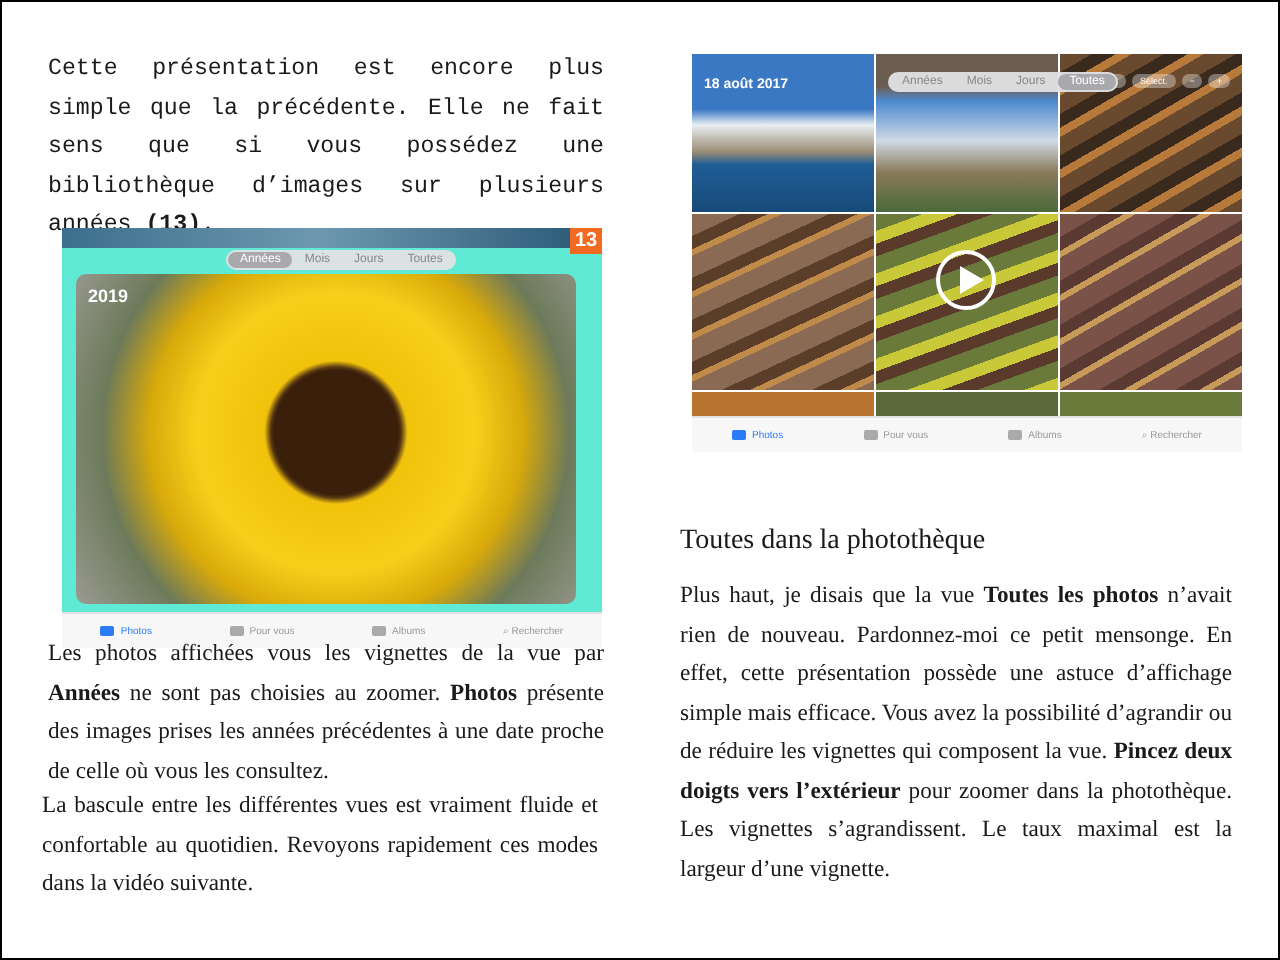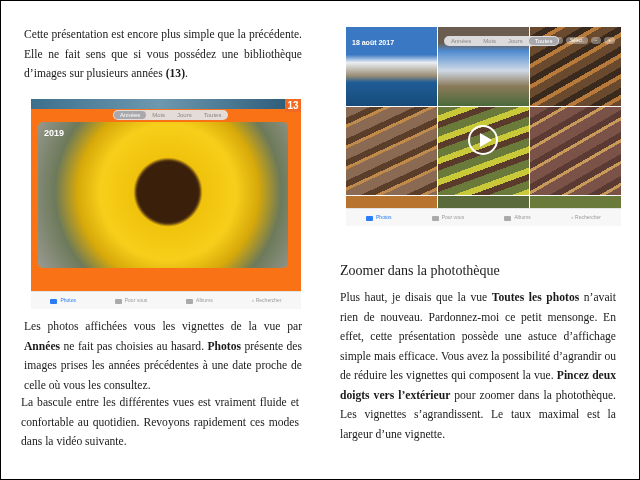--- a/index.html
+++ b/index.html
@@ -5,30 +5,30 @@
   html, body { margin:0; padding:0; }
   body { width:640px; height:480px; background:#fff; position:relative; overflow:hidden;
          font-family:"DejaVu Serif","Liberation Serif",serif; color:#1a1a1a; }
   .frame { position:absolute; left:0; top:0; width:638px; height:478px; border:1px solid #000; }
   .p { position:absolute; font-size:11.6px; line-height:19.5px; text-align:justify; margin:0;
        font-family:"Liberation Serif",serif; }
   .p b { font-weight:bold; }
   h2 { position:absolute; margin:0; font-weight:normal; font-size:14px; font-family:"Liberation Serif",serif; }
 
   
-  .shot1 { position:absolute; left:31px; top:99px; width:270px; height:210px; background:#f97316; overflow:hidden; }
+  .shot1 { position:absolute; left:31px; top:114px; width:270px; height:210px; background:#5eead4; overflow:hidden; }
   .shot1 .strip { position:absolute; left:0; top:0; width:256px; height:10px;
      background:linear-gradient(90deg,#3c6f8c,#6d98b0,#2e5d7a); }
   .shot1 .badge { position:absolute; right:0; top:0; width:16px; height:13px; background:#f26a21;
      color:#fff; font:bold 10px "Liberation Sans",sans-serif; text-align:center; line-height:13px; }
   .seg { position:absolute; display:flex; background:rgba(225,225,228,.95); border-radius:8px; padding:1px;
      font:6px "Liberation Sans",sans-serif; color:#888; }
   .seg span { padding:1px 6px; border-radius:7px; }
   .seg span.on { background:#a9a9ad; color:#fff; }
-  .card { position:absolute; left:7px; top:23px; width:250px; height:146px; border-radius:5px; overflow:hidden;
+  .card { position:absolute; left:7px; top:23px; width:250px; height:165px; border-radius:5px; overflow:hidden;
      background:radial-gradient(circle at 52% 48%, #3a1f0a 0 20%, #5a3a12 21%, #f0c20c 23%, #f7cf1a 45%, #d7a90a 60%, #6d7a5a 75%, #9a9a92 100%); }
   .card .yr { position:absolute; left:6px; top:6px; color:#fff; font:bold 9px "Liberation Sans",sans-serif; }
   .tabbar { position:absolute; left:0; bottom:0; width:100%; height:17px; background:#f7f7f7; border-top:1px solid #e2e2e2;
      display:flex; justify-content:space-around; align-items:center; font:5px "Liberation Sans",sans-serif; color:#999; }
   .tabbar .on { color:#2b7cf6; }
   .tabbar i { display:inline-block; width:7px; height:5px; background:#aaa; margin-right:3px; vertical-align:middle; border-radius:1px; }
   .tabbar .on i { background:#2b7cf6; }
 
   
   .shot2 { position:absolute; left:346px; top:27px; width:275px; height:199px; background:#eee; overflow:hidden; }
@@ -39,21 +39,21 @@
   .play { position:absolute; left:30px; top:18px; width:30px; height:30px; border:2px solid #fff; border-radius:50%; box-sizing:border-box; }
   .play:after { content:""; position:absolute; left:10px; top:6px; border-left:12px solid #fff; border-top:7px solid transparent; border-bottom:7px solid transparent; }
   .btns { position:absolute; right:6px; top:10px; display:flex; gap:3px; font:4.5px "Liberation Sans",sans-serif; color:#fff; }
   .btns span { background:rgba(255,255,255,.35); border-radius:5px; padding:1px 4px; }
 </style>
 </head>
 <body>
 
 <div class="frame"></div>
 
-<p class="p" style="left:24px;top:25px;width:278px;"><span>Cette présentation est encore plus simple que la précédente. Elle ne fait sens que si vous possédez une bibliothèque d’images sur plusieurs années </span><b>(13)</b><span>.</span></p>
+<p class="p" style="left:24px;top:25px;width:278px;font-family:Liberation Mono, monospace;"><span>Cette présentation est encore plus simple que la précédente. Elle ne fait sens que si vous possédez une bibliothèque d’images sur plusieurs années </span><b>(13)</b><span>.</span></p>
 
 <div class="shot1">
   <div class="strip"></div>
   <div class="badge">13</div>
   <div class="seg" style="left:82px;top:11px;">
     <span class="on">Années</span>
     <span>Mois</span>
     <span>Jours</span>
     <span>Toutes</span>
   </div>
@@ -61,21 +61,21 @@
     <div class="yr">2019</div>
   </div>
   <div class="tabbar">
     <span class="on"><i></i><span>Photos</span></span>
     <span><i></i><span>Pour vous</span></span>
     <span><i></i><span>Albums</span></span>
     <span><span>⌕ </span><span>Rechercher</span></span>
   </div>
 </div>
 
-<p class="p" style="left:24px;top:317px;width:278px;"><span>Les photos affichées vous les vignettes de la vue par </span><b>Années</b><span> ne fait pas choisies au hasard. </span><b>Photos</b><span> présente des images prises les années précédentes à une date proche de celle où vous les consultez.</span></p>
+<p class="p" style="left:24px;top:317px;width:278px;"><span>Les photos affichées vous les vignettes de la vue par </span><b>Années</b><span> ne sont pas choisies au zoomer. </span><b>Photos</b><span> présente des images prises les années précédentes à une date proche de celle où vous les consultez.</span></p>
 
 <p class="p" style="left:21px;top:393px;width:278px;">La bascule entre les différentes vues est vraiment fluide et confortable au quotidien. Revoyons rapidement ces modes dans la vidéo suivante.</p>
 
 <div class="shot2">
   <div class="grid">
     <div class="t" style="background:linear-gradient(180deg,#3b78c4 0 35%,#e9eef3 45%,#9a8c74 62%,#1f5d96 70%,#174a7a);">
       <div class="date">18 août 2017</div>
     </div>
     <div class="t" style="background:linear-gradient(180deg,#6a5c4e 0 20%,#4d8ad0 30%,#cfd9e6 55%,#8a7a5a 75%,#4a6a3a);"></div>
     <div class="t" style="background:repeating-linear-gradient(150deg,#6a4a2e 0 8px,#3a2a1e 8px 14px,#b87a3a 14px 18px);">
@@ -102,15 +102,15 @@
     <span class="on">Toutes</span>
   </div>
   <div class="tabbar">
     <span class="on"><i></i><span>Photos</span></span>
     <span><i></i><span>Pour vous</span></span>
     <span><i></i><span>Albums</span></span>
     <span><span>⌕ </span><span>Rechercher</span></span>
   </div>
 </div>
 
-<h2 style="left:340px;top:263px;">Zoomer dans la photothèque</h2>
+<h2 style="left:340px;top:263px;">Toutes dans la photothèque</h2>
 
 <p class="p" style="left:340px;top:288px;width:276px;"><span>Plus haut, je disais que la vue </span><b>Toutes les photos</b><span> n’avait rien de nouveau. Pardonnez-moi ce petit mensonge. En effet, cette présentation possède une astuce d’affichage simple mais efficace. Vous avez la possibilité d’agrandir ou de réduire les vignettes qui composent la vue. </span><b>Pincez deux doigts vers l’extérieur</b><span> pour zoomer dans la photothèque. Les vignettes s’agrandissent. Le taux maximal est la largeur d’une vignette.</span></p>
 
 </body></html>

